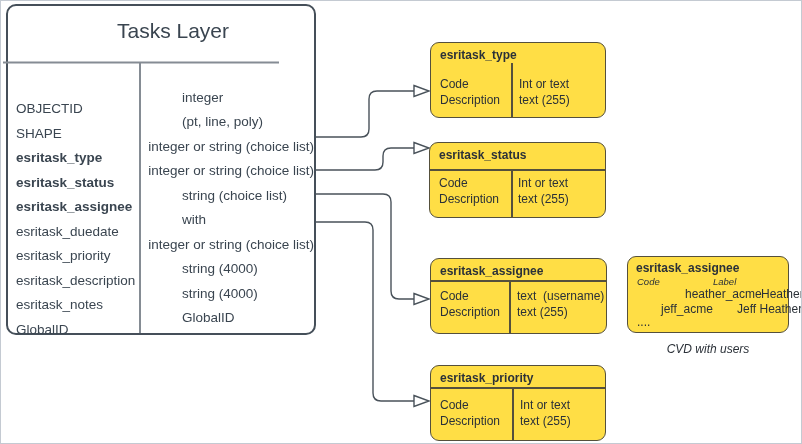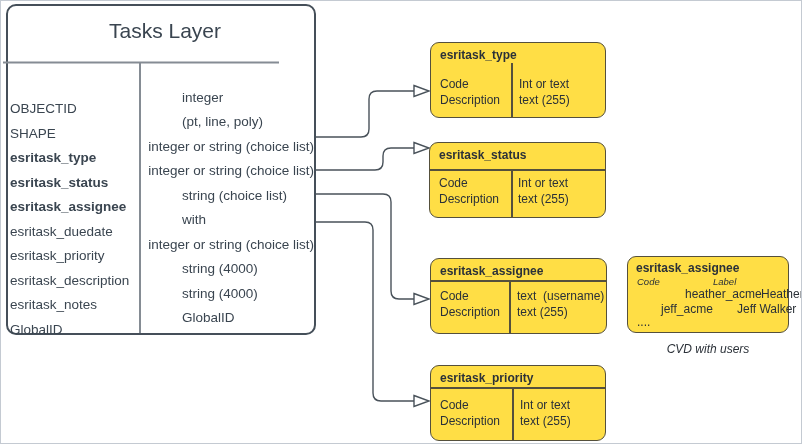--- a/index.html
+++ b/index.html
@@ -9,26 +9,26 @@
     font-family:"Liberation Sans", sans-serif; color:#3a4550;
   }
   svg.overlay { position:absolute; left:0; top:0; width:802px; height:444px; pointer-events:none; }
 
   
   .etable {
     position:absolute; left:5px; top:3px; width:310px; height:331px;
     background:#ffffff; border:2px solid #454f59; border-radius:10px; box-sizing:border-box;
   }
   .etable-title {
-    position:absolute; top:12px; left:4px; width:100%; text-align:center;
+    position:absolute; top:12px; left:12px; width:100%; text-align:center;
     font-size:21px; line-height:26px; color:#3a4550;
   }
   .erows { position:absolute; top:79px; left:0; width:100%; }
   .erow { display:flex; height:24.5px; align-items:center; font-size:13.5px; }
-  .erow .tf { width:148px; padding-left:2px; box-sizing:border-box; white-space:nowrap; overflow:hidden;margin-top:23px; }
+  .erow .tf { width:148px; padding-left:8px; box-sizing:border-box; white-space:nowrap; overflow:hidden;margin-top:23px; }
   .erow .tt { padding-left:26px; white-space:nowrap; }
   .erow.bold .tf { font-weight:bold; }
 
   
   .dbox {
     position:absolute; background:#ffde45; border:1.5px solid #55503c;
     border-radius:9px; box-sizing:border-box; color:#2b3138;
   }
   .dbox .dtitle { position:absolute; left:9px; top:5px; font-weight:bold; font-size:12px; white-space:nowrap; }
   .dbox .hr { position:absolute; left:0; right:0; height:1.5px; background:#55503c; }
@@ -170,18 +170,18 @@
     <div class="cell cr"><span>Int or text</span><br><span>text (255)</span></div>
   </div>
 
   <div class="dbox" id="box-cvd">
     <div class="cvd-title">esritask_assignee</div>
     <div class="cvd-head h1">Code</div>
     <div class="cvd-head h2">Label</div>
     <div class="cvd-cell r1 c1">heather_acme</div>
     <div class="cvd-cell r1 c2">Heather Smith</div>
     <div class="cvd-cell r2 c1">jeff_acme</div>
-    <div class="cvd-cell r2 c2">Jeff Walker</div>
+    <div class="cvd-cell r2 c2">Jeff Heather</div>
     <div class="cvd-cell r3 c1">....</div>
   </div>
   <div class="cvd-caption">CVD with users</div>
 
 </div>
 
 </body></html>

